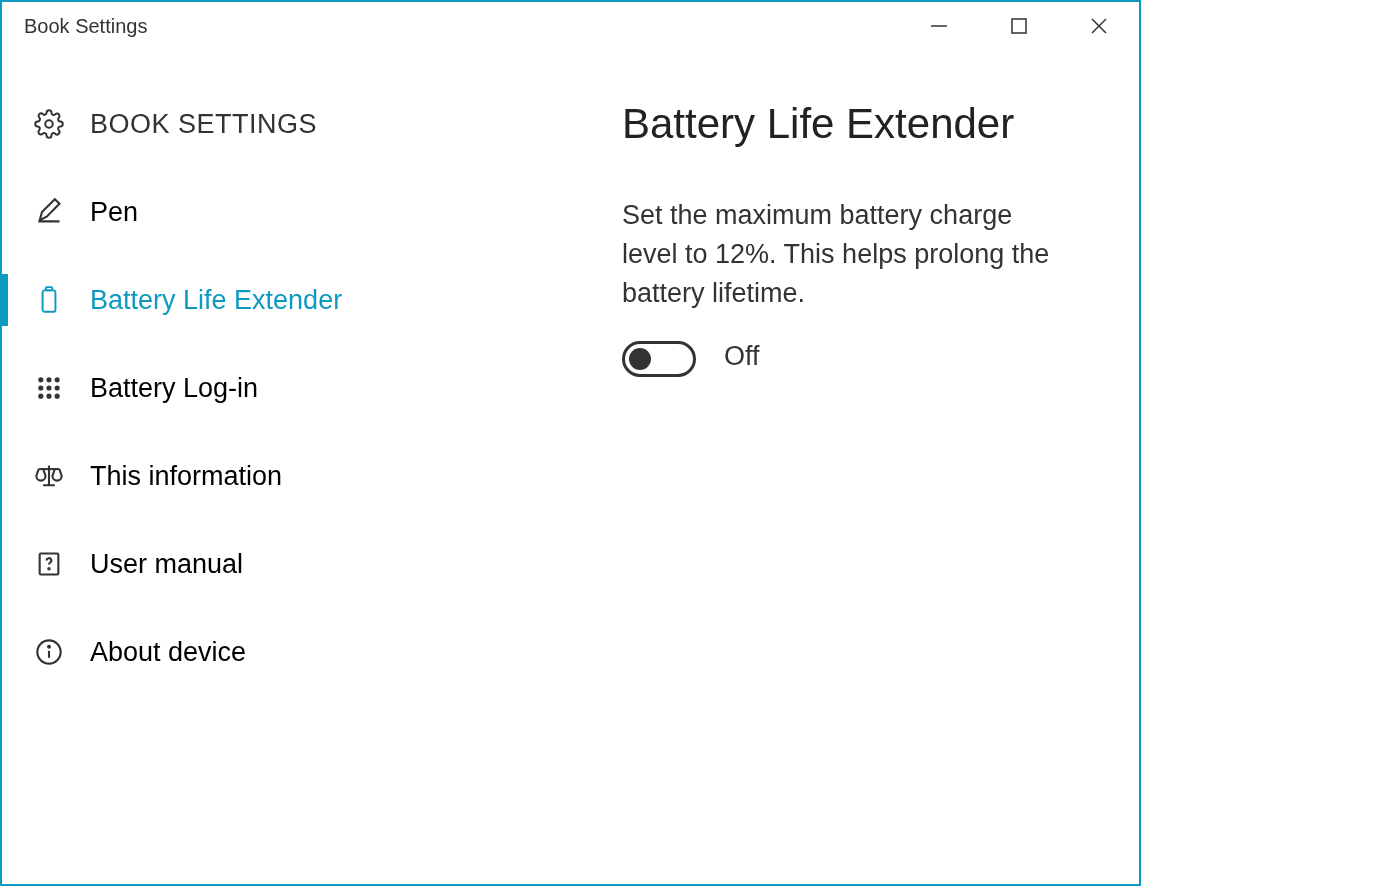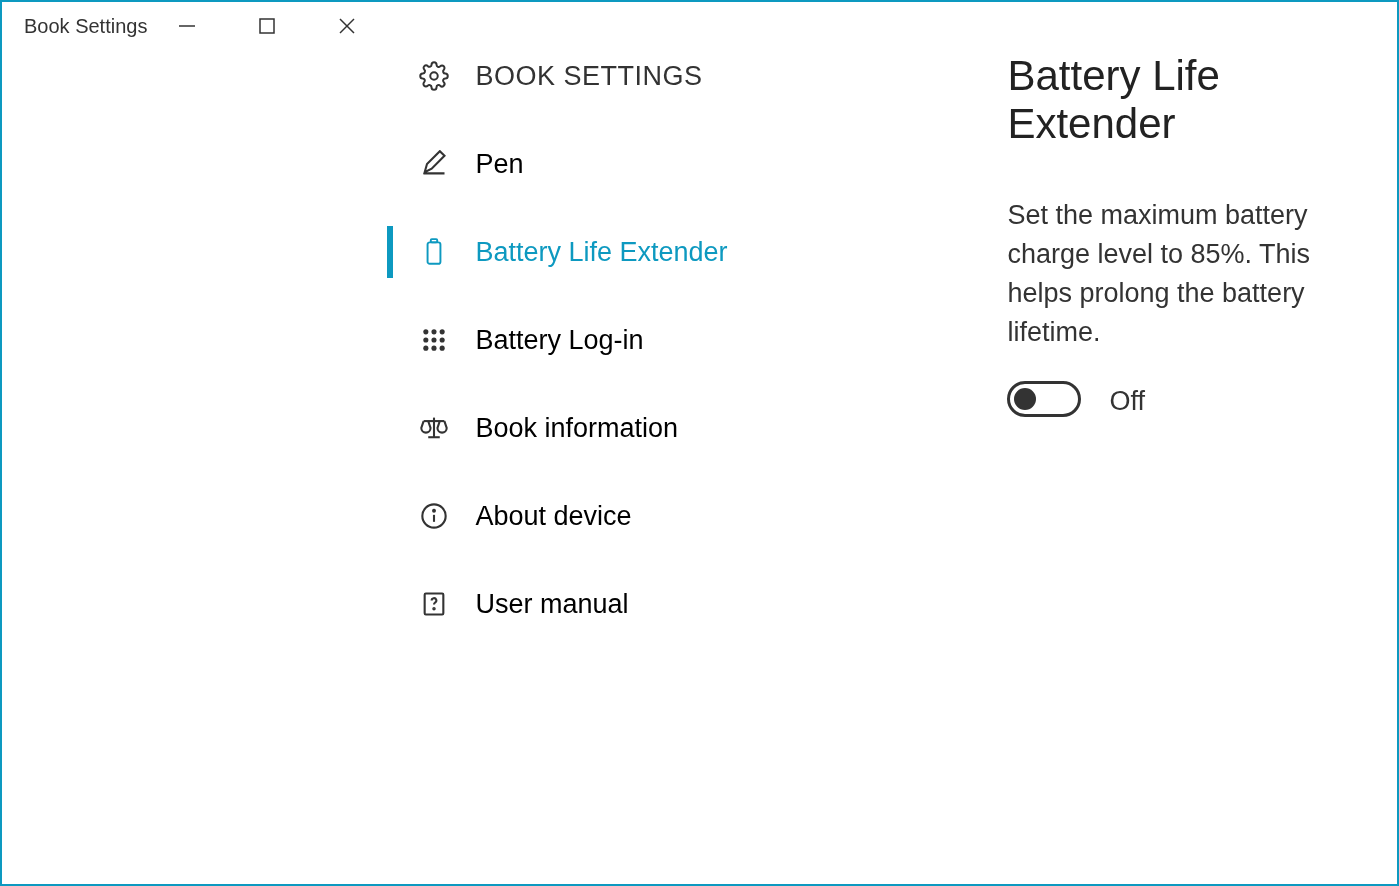--- a/index.html
+++ b/index.html
@@ -5,25 +5,25 @@
   * { box-sizing: border-box; margin: 0; padding: 0; }
   html, body { width: 100%; height: 100%; }
   body {
     font-family: "Segoe UI", -apple-system, BlinkMacSystemFont, sans-serif;
     background: #fff;
     color: #222;
     font-size: 22px;
     overflow: hidden;
   }
   .window {
-    width: 1399px;
+    width: 1141px;
     height: 886px;
     border: 2px solid #0d99c0;
     display: flex;
-    flex-direction: row;
+    flex-direction: column;
     position: relative;
   }
   .titlebar {
     height: 48px;
     display: flex;
     align-items: center;
     justify-content: space-between;
     padding-left: 22px;
   }
   .titlebar-title {
@@ -106,21 +106,21 @@
   }
   .page-desc {
     font-size: 27px;
     color: #333;
     line-height: 1.45;
     margin-bottom: 28px;
     max-width: 700px;
   }
   .toggle-row {
     display: flex;
-    align-items: flex-end;
+    align-items: flex-start;
     gap: 28px;
   }
   .toggle {
     width: 74px;
     height: 36px;
     border: 3px solid #333;
     border-radius: 18px;
     position: relative;
     cursor: pointer;
   }
@@ -219,50 +219,50 @@
       <div class="nav-item">
         <span class="nav-icon">
           <svg width="30" height="28" viewBox="0 0 26 24" fill="none" stroke="currentColor" stroke-width="1.8">
               <line x1="13" y1="3" x2="13" y2="20"></line>
               <line x1="4" y1="6" x2="22" y2="6"></line>
               <path d="M4 6l-2 6a4 4 0 0 0 8 0l-2-6"></path>
               <path d="M22 6l-2 6a4 4 0 0 0 8 0l-2-6" transform="translate(-4 0)"></path>
               <line x1="8" y1="20" x2="18" y2="20"></line>
             </svg>
         </span>
-        <span class="nav-label">Book information</span>
+        <span class="nav-label">This information</span>
+      </div>
+
+      <div class="nav-item">
+        <span class="nav-icon">
+          <svg width="28" height="28" viewBox="0 0 24 24" fill="none" stroke="currentColor" stroke-width="1.8">
+              <rect x="4" y="3" width="16" height="18" rx="1"></rect>
+              <path d="M10 9a2 2 0 1 1 3 1.7c-.7.5-1 1-1 1.8"></path>
+              <circle cx="12" cy="16" r="0.6" fill="currentColor"></circle>
+            </svg>
+        </span>
+        <span class="nav-label">User manual</span>
       </div>
 
       <div class="nav-item">
         <span class="nav-icon">
           <svg width="28" height="28" viewBox="0 0 24 24" fill="none" stroke="currentColor" stroke-width="1.8">
               <circle cx="12" cy="12" r="10"></circle>
               <line x1="12" y1="11" x2="12" y2="17"></line>
               <circle cx="12" cy="7.5" r="0.8" fill="currentColor"></circle>
             </svg>
         </span>
         <span class="nav-label">About device</span>
       </div>
 
-      <div class="nav-item">
-        <span class="nav-icon">
-          <svg width="28" height="28" viewBox="0 0 24 24" fill="none" stroke="currentColor" stroke-width="1.8">
-              <rect x="4" y="3" width="16" height="18" rx="1"></rect>
-              <path d="M10 9a2 2 0 1 1 3 1.7c-.7.5-1 1-1 1.8"></path>
-              <circle cx="12" cy="16" r="0.6" fill="currentColor"></circle>
-            </svg>
-        </span>
-        <span class="nav-label">User manual</span>
-      </div>
-
     </div>
 
     <div class="main">
       <h1 class="page-title">Battery Life Extender</h1>
-      <p class="page-desc">Set the maximum battery charge level to 85%. This helps prolong the battery lifetime.</p>
+      <p class="page-desc">Set the maximum battery charge level to 12%. This helps prolong the battery lifetime.</p>
       <div class="toggle-row">
         <div class="toggle">
           <div class="toggle-knob"></div>
         </div>
         <span class="toggle-label">Off</span>
       </div>
     </div>
 
   </div>
 </div>

